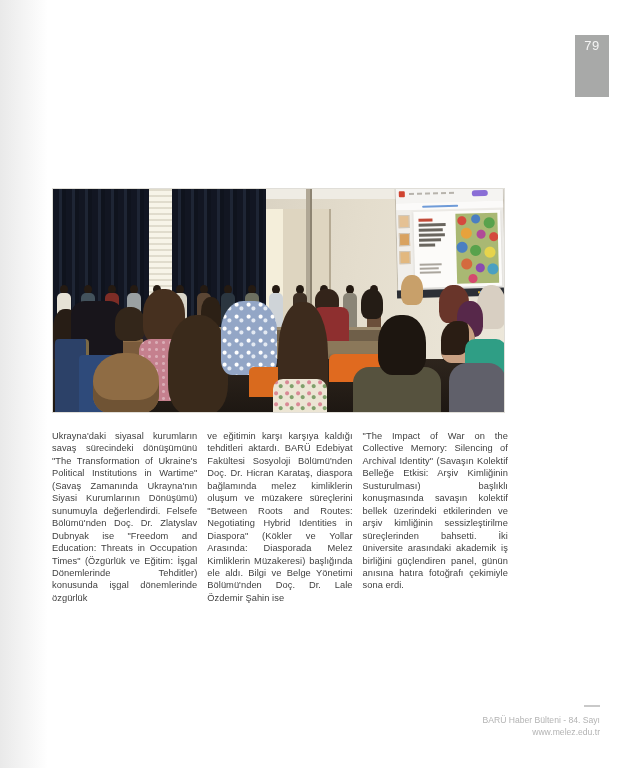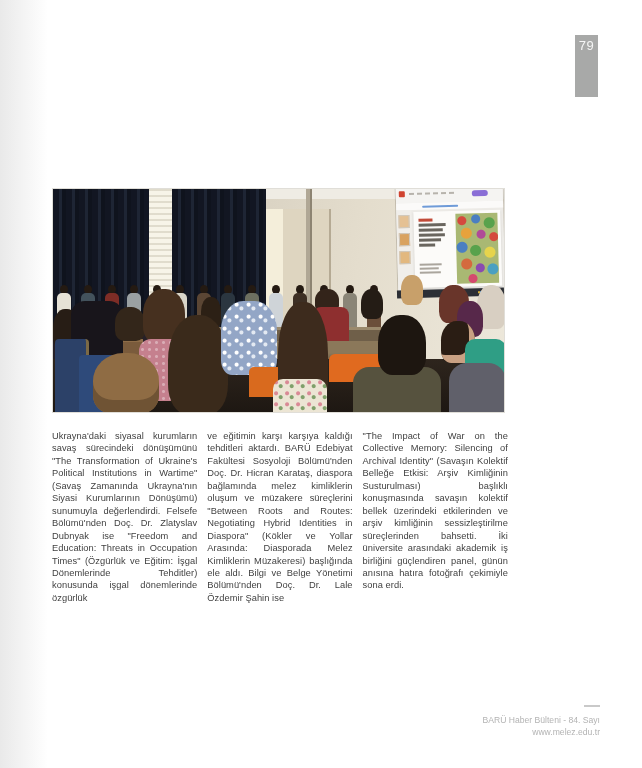--- a/index.html
+++ b/index.html
@@ -4,21 +4,21 @@
 <style>
   * { margin:0; padding:0; box-sizing:border-box; }
   html,body { width:642px; height:768px; background:#ffffff; }
   body { font-family:"Liberation Sans", sans-serif; position:relative; overflow:hidden; }
 
   .page { position:absolute; inset:0; background:#ffffff; }
   .page-shade { position:absolute; left:0; top:0; bottom:0; width:48px;
     background:linear-gradient(to right,#e9e9e9 0,#f5f5f5 55%,#ffffff 100%); }
 
   
-  .page-tab { position:absolute; left:575px; top:35px; width:23px; height:62px;
+  .page-tab { position:absolute; left:575px; top:35px; width:34px; height:62px;
     background:#a8a9a8; text-align:center; }
   .page-tab .num { display:block; padding-top:3px; font-size:13px; letter-spacing:0.5px;
     color:rgba(255,255,255,0.88); }
 
   
   .photo { position:absolute; left:52px; top:188px; width:453px; height:225px;
     border:1px solid #e0ded8; overflow:hidden; background:#d6cfc0; }
   .photo * { position:absolute; }
   .ph-wall { inset:0; background:linear-gradient(100deg,#c2b9aa 0%,#d8d1c1 38%,#e4ddcd 65%,#ede8db 100%); }
   .ph-ceiling { left:200px; top:0; width:253px; height:10px; background:#efece4; }

